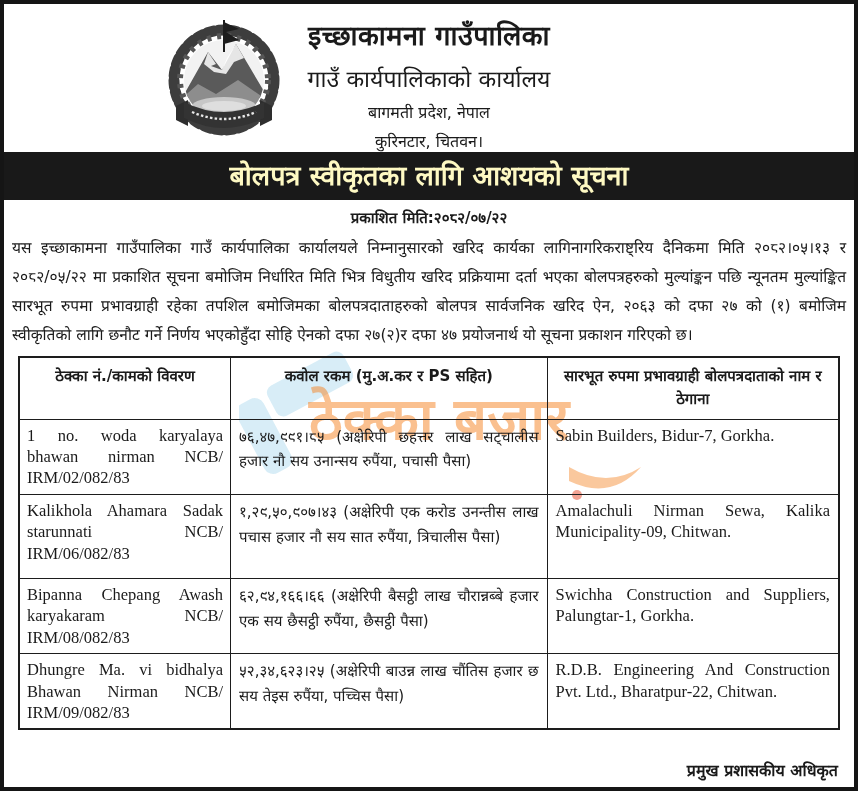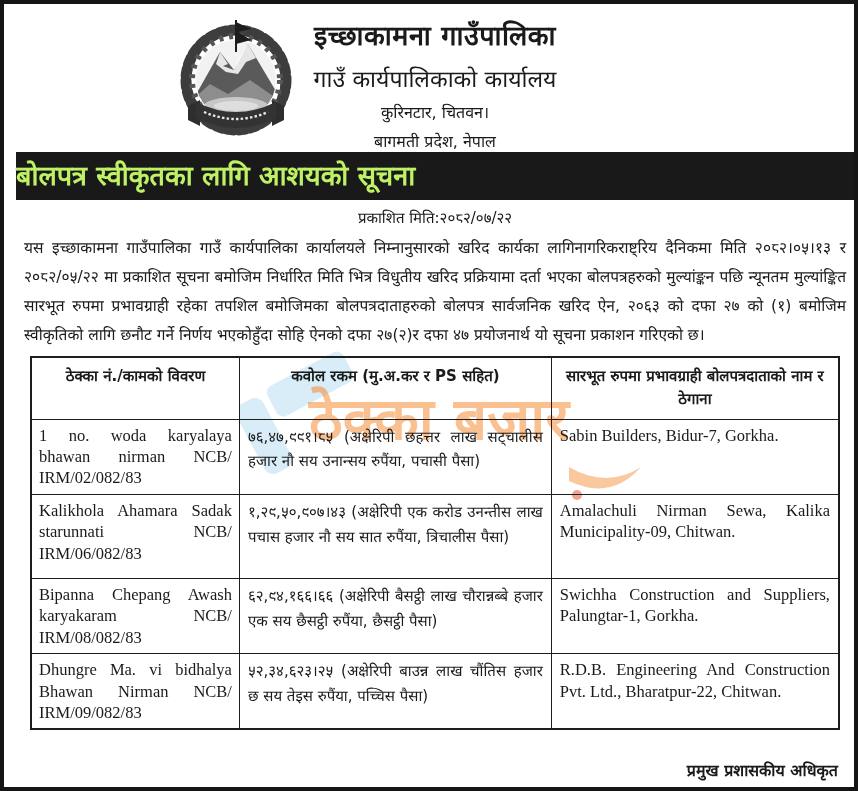--- a/index.html
+++ b/index.html
@@ -1,34 +1,34 @@
 <!DOCTYPE html>
 <html lang="ne"><head>
 <meta charset="utf-8">
 <style>
   * { margin:0; padding:0; box-sizing:border-box; }
   body { background:#ffffff; font-family:"DejaVu Sans", sans-serif; color:#1a1a1a; }
   .page {
     position:relative; width:858px; height:791px;
-    border:4px solid #151515; background:#ffffff; overflow:hidden;padding-left:12px;
+    border:4px solid #151515; background:#ffffff; overflow:hidden;
   }
   
   .header { position:relative; height:140px; }
   .logo { position:absolute; left:160px; top:10px; width:120px; height:126px; }
   .header-text { position:absolute; left:0; right:0; top:12px; text-align:center; }
   .org-name  { font-size:27px; font-weight:bold; letter-spacing:0.5px; }
   .office    { font-size:23px; font-weight:normal; margin-top:9px; }
   .addr      { font-size:16px; margin-top:7px; }
   
   .title-band {
-    margin-top:8px; background:#191919; color:#bef264;
-    text-align:left; font-size:27px; font-weight:bold;
+    margin-top:8px; background:#191919; color:#fef9c3;
+    text-align:center; font-size:27px; font-weight:bold;
     padding:4px 0 7px 0;
   }
-  .pub-date { text-align:center; font-size:15px; font-weight:normal; margin-top:7px; }
+  .pub-date { text-align:center; font-size:15px; font-weight:bold; margin-top:7px; }
   
   .body-text {
     margin:7px 8px 0 8px; font-size:15.5px; line-height:29px;
     text-align:justify;
   }
   
   .watermark { position:absolute; left:235px; top:345px; width:440px; height:170px; z-index:0; pointer-events:none; }
   
   .tender-table-wrap { position:relative; z-index:1; margin:6px 14px 0 14px; }
   table.tender {
@@ -92,22 +92,22 @@
       <path d="M60,8 L75,15 L62,18 L75,26 L60,30 Z" fill="#1d1d1d"></path>
 
       <path d="M12,92 L24,86 L24,112 L12,106 Z" fill="#2e2e2e"></path>
       <path d="M108,92 L96,86 L96,112 L108,106 Z" fill="#2e2e2e"></path>
       <path d="M20,88 Q60,108 100,88 L100,104 Q60,124 20,104 Z" fill="#333333"></path>
       <path d="M28,98 Q60,112 92,98" fill="none" stroke="#e8e8e8" stroke-width="2.4" stroke-dasharray="2.5 2.2"></path>
     </svg>
     <div class="header-text">
       <div class="org-name">इच्छाकामना गाउँपालिका</div>
       <div class="office">गाउँ कार्यपालिकाको कार्यालय</div>
+      <div class="addr">बागमती प्रदेश, नेपाल</div>
       <div class="addr">कुरिनटार, चितवन।</div>
-      <div class="addr">बागमती प्रदेश, नेपाल</div>
     </div>
   </div>
 
   <div class="title-band">
     <span>बोलपत्र स्वीकृतका लागि आशयको सूचना</span>
   </div>
 
   <div class="pub-date">प्रकाशित मिति:२०८२/०७/२२</div>
 
   <p class="body-text">यस इच्छाकामना गाउँपालिका गाउँ कार्यपालिका कार्यालयले निम्नानुसारको खरिद कार्यका लागिनागरिकराष्ट्रिय दैनिकमा मिति २०८२।०५।१३ र २०८२/०५/२२ मा प्रकाशित सूचना बमोजिम निर्धारित मिति भित्र विधुतीय खरिद प्रक्रियामा दर्ता भएका बोलपत्रहरुको मुल्यांङ्कन पछि न्यूनतम मुल्यांङ्कित सारभूत रुपमा प्रभावग्राही रहेका तपशिल बमोजिमका बोलपत्रदाताहरुको बोलपत्र सार्वजनिक खरिद ऐन, २०६३ को दफा २७ को (१) बमोजिम स्वीकृतिको लागि छनौट गर्ने निर्णय भएकोहुँदा सोहि ऐनको दफा २७(२)र दफा ४७ प्रयोजनार्थ यो सूचना प्रकाशन गरिएको छ।</p>

